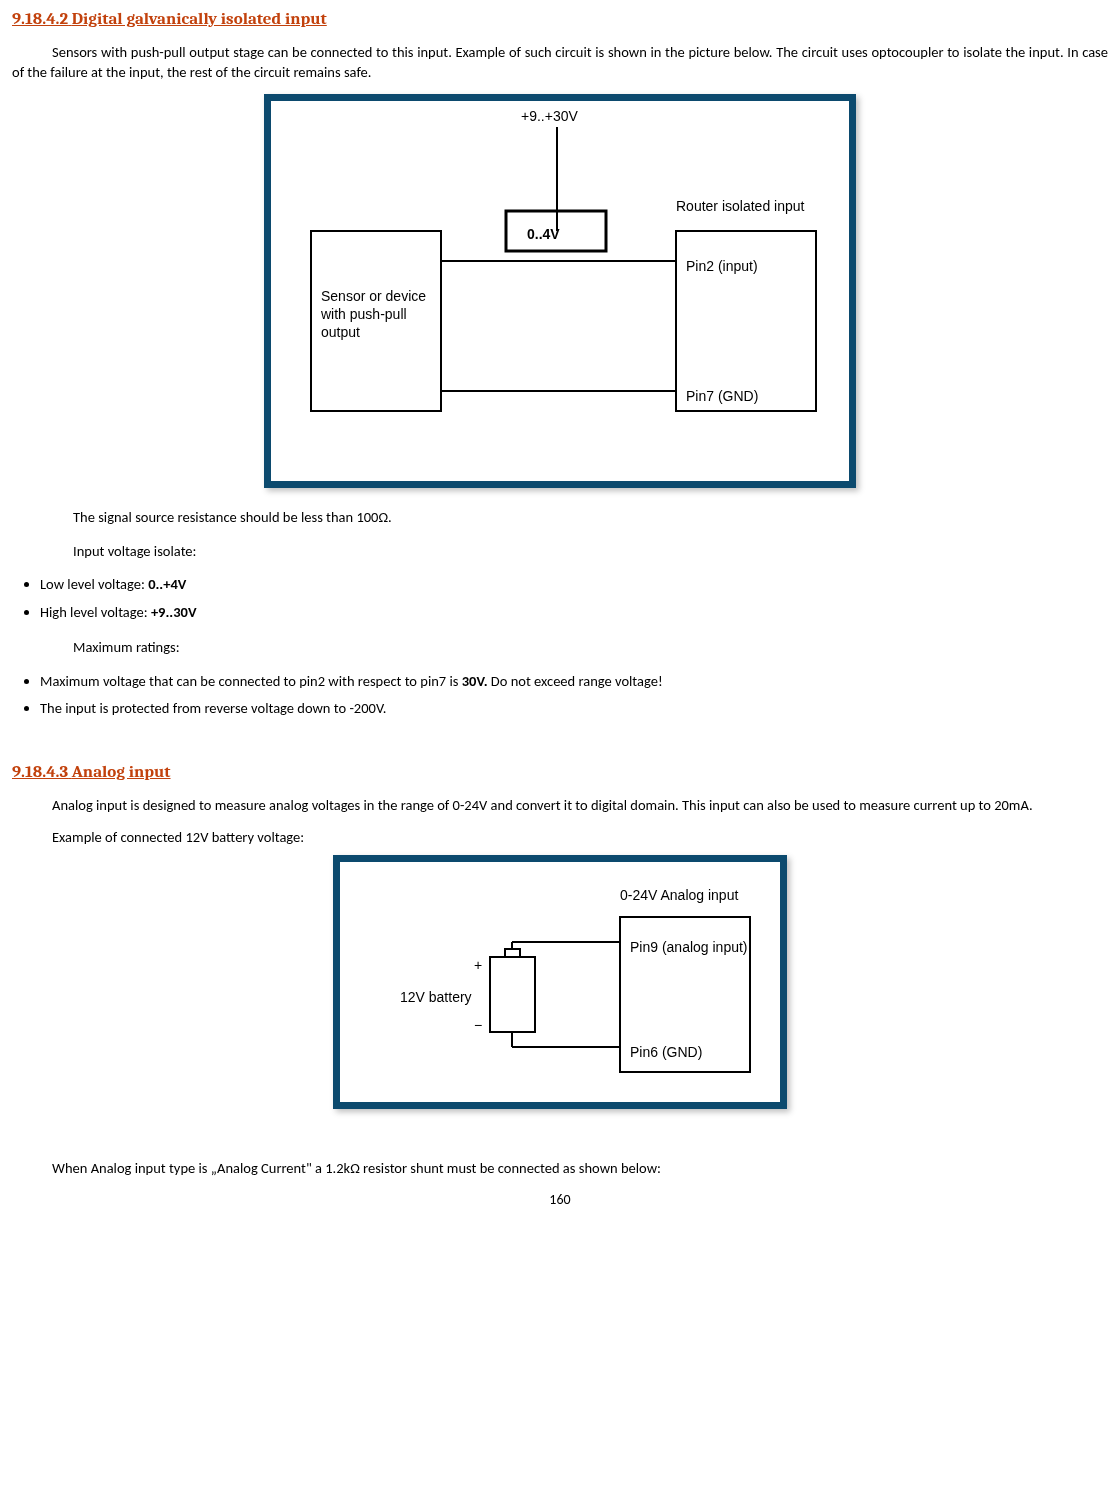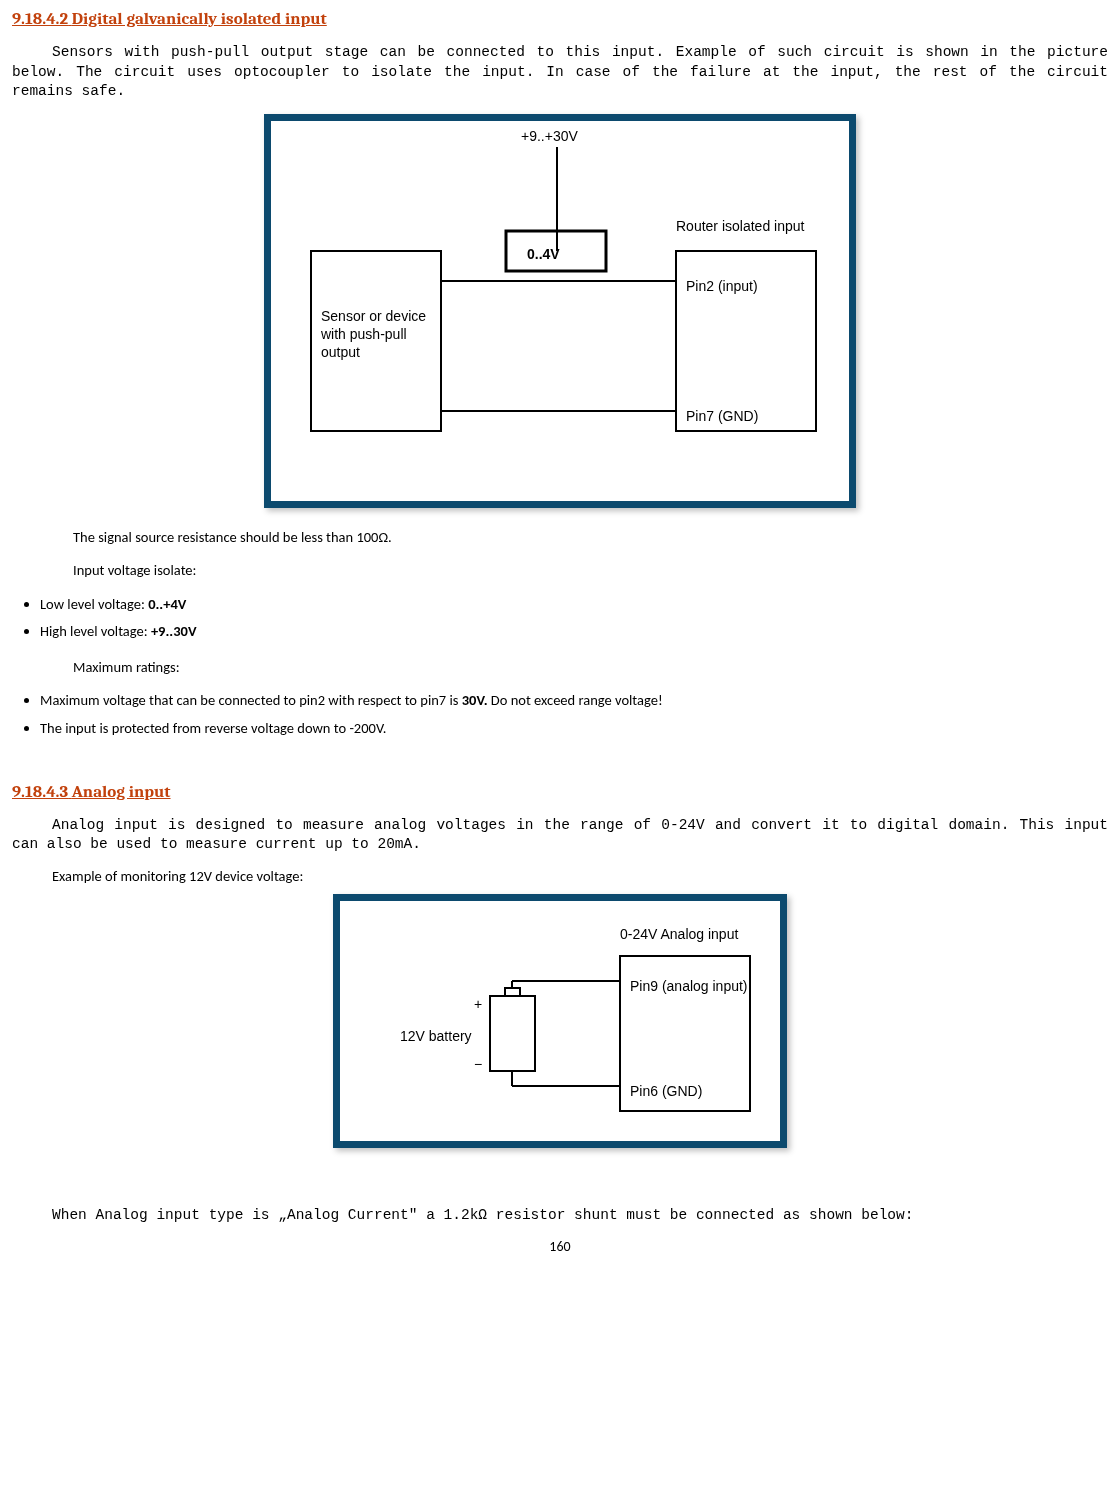--- a/index.html
+++ b/index.html
@@ -15,23 +15,22 @@
     color: #c2410c;
     font-family: Cambria, Georgia, serif;
     font-weight: bold;
     font-size: 17px;
     text-decoration: underline;
     margin-top: 8px;
     margin-bottom: 12px;
   }
   .para {
     text-align: justify;
-    margin: 8px 0 12px 0;
+    margin: 0 0 12px 0;
     text-indent: 40px;
-    font-family: Liberation Mono, monospace;
   }
   .para-noindent {
     text-align: justify;
     margin: 0 0 12px 0;
   }
   ul.bullets {
     list-style-type: disc;
     padding-left: 28px;
     margin: 0 0 16px 0;
   }
@@ -129,21 +128,21 @@
 
 <div style="height:18px;"></div>
 
 <div class="heading">
   <span>9.18.4.3</span>
   <span> </span>
   <span>Analog input</span>
 </div>
 
 <p class="para">Analog input is designed to measure analog voltages in the range of 0-24V and convert it to digital domain. This input can also be used to measure current up to 20mA.</p>
-<p class="para-noindent" style="text-indent:40px;margin-bottom:4px;">Example of monitoring 12V device voltage:</p>
+<p class="para-noindent" style="text-indent:40px;margin-bottom:4px;">Example of connected 12V battery voltage:</p>
 
 <div class="figure">
   <div class="figbox" style="width:440px;height:240px;">
     <svg width="440" height="240">
 
       <rect x="280" y="55" width="130" height="155" fill="none" stroke="#000" stroke-width="2"></rect>
       <text x="280" y="38">0-24V Analog input</text>
       <text x="290" y="90">Pin9 (analog input)</text>
       <text x="290" y="195">Pin6 (GND)</text>
 

